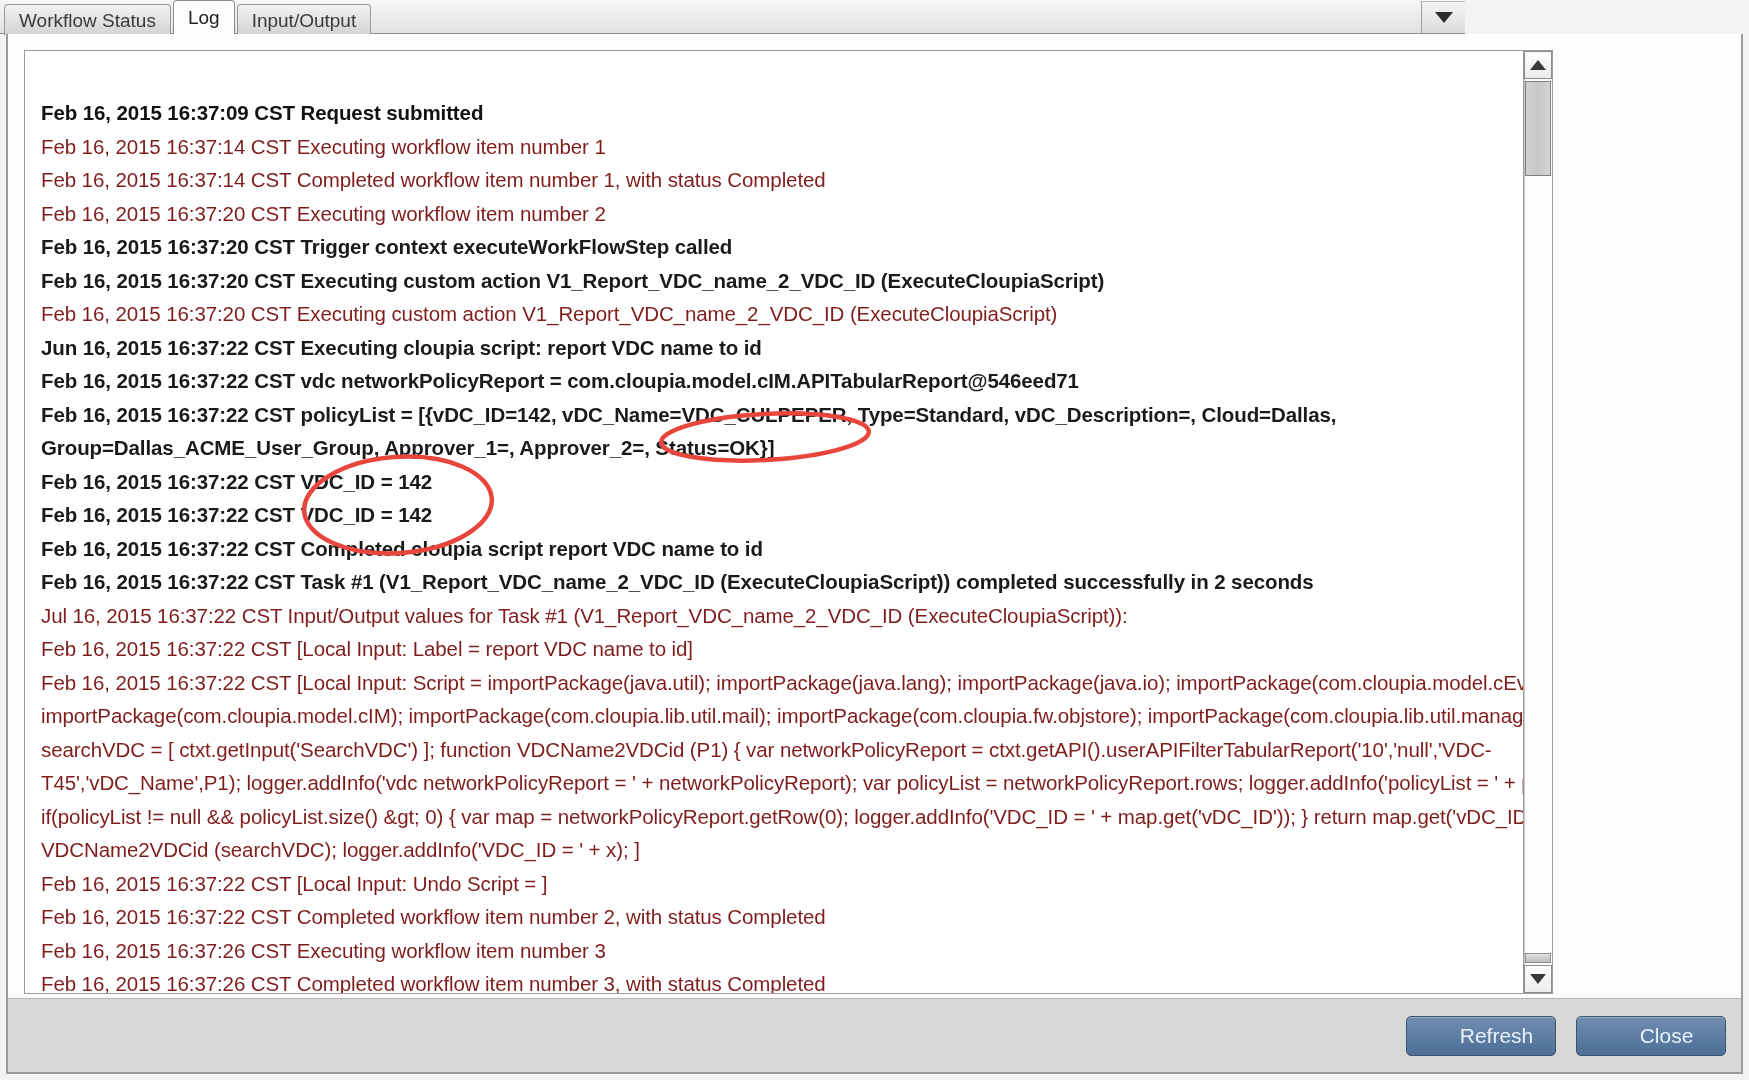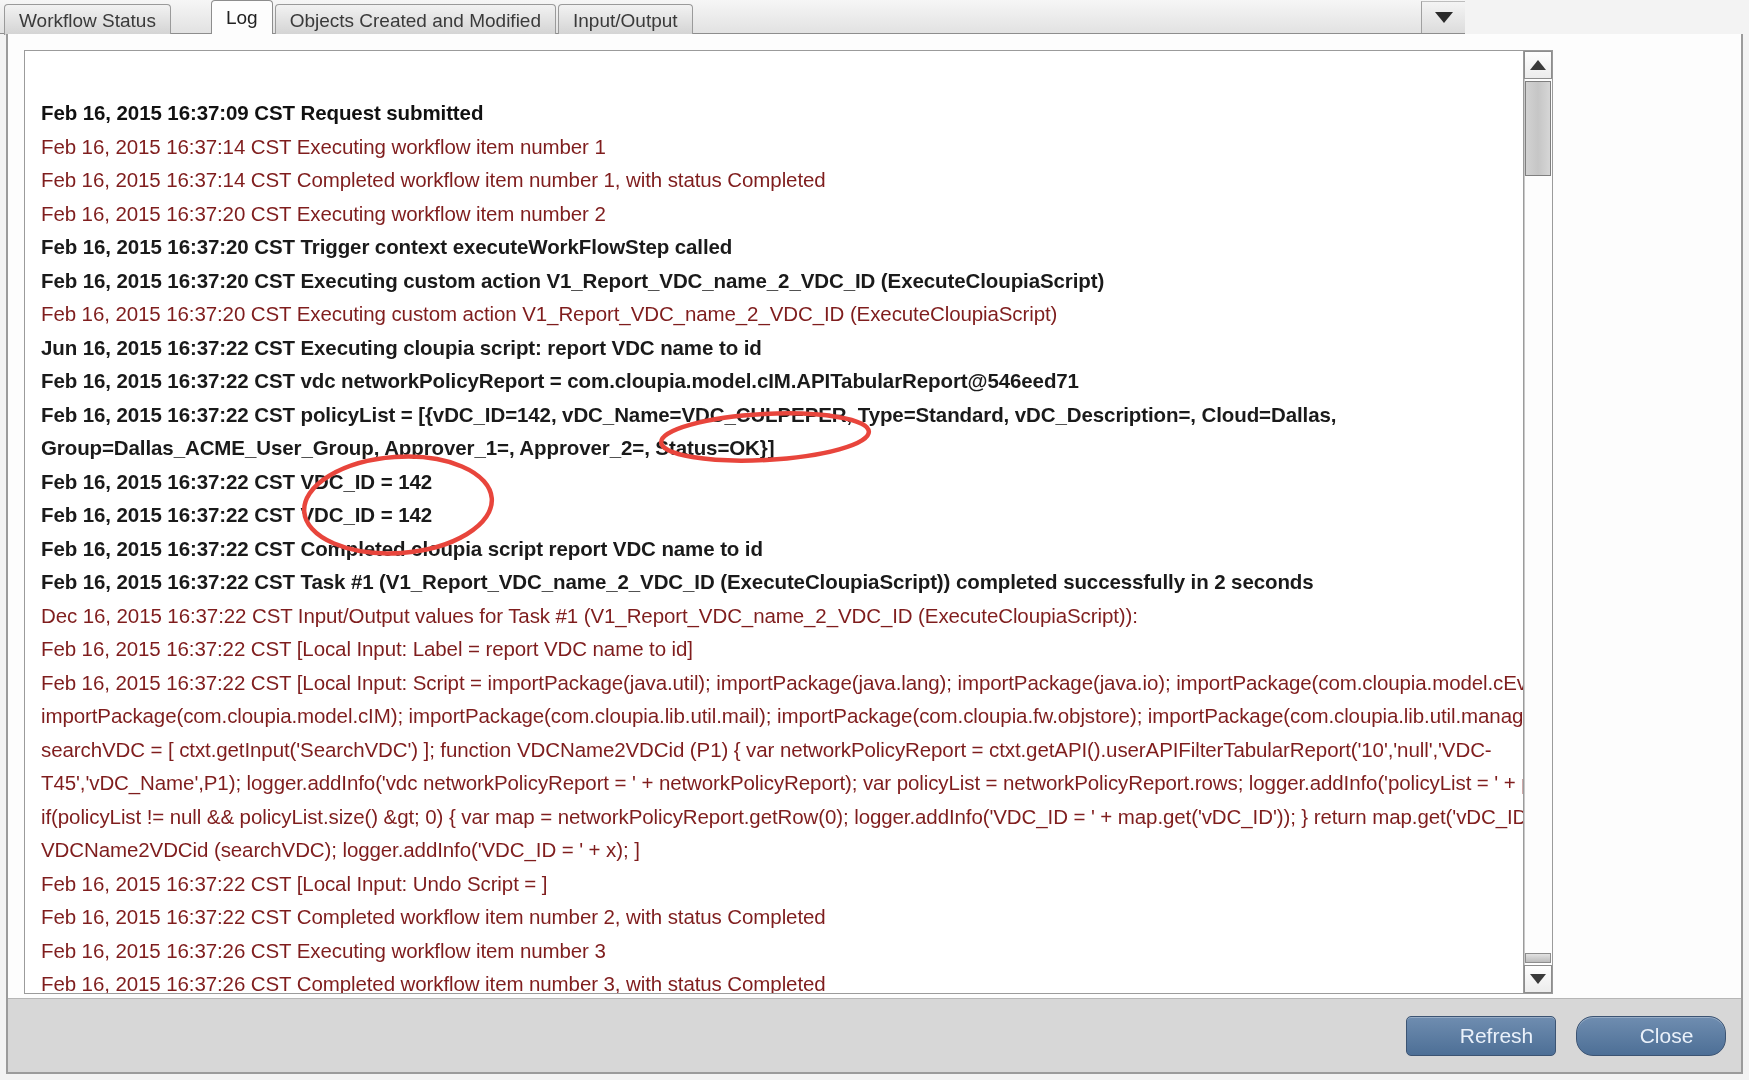--- a/index.html
+++ b/index.html
@@ -35,21 +35,20 @@
     top:2px;
   }
   .tab.first{margin-left:4px;}
   .tab.active{
     background:#fdfdfd;
     color:#222;
     height:34px;line-height:33px;
     border-color:#8d8d8d;
     top:1px;
     z-index:3;
-    margin-left:38px;
   }
   .tab-spacer{flex:1;}
   .tab-overflow{
     width:44px;height:32px;
     background:linear-gradient(to bottom,#f4f4f4,#dcdcdc);
     border-left:1px solid #a0a0a0;
     border-top:1px solid #bdbdbd;
     display:flex;align-items:center;justify-content:center;
     box-sizing:border-box;
   }
@@ -153,35 +152,34 @@
     border:1px solid #3c5473;
     border-radius:5px;
     color:#eaf1fa;
     font-size:21px;
     display:flex;align-items:center;justify-content:center;
     box-shadow:inset 0 1px 0 rgba(255,255,255,.28);
     box-sizing:border-box;
     padding-left:31px;
   }
   #btn-refresh{right:185px;}
-  #btn-close{right:15px;border-radius:17px;}
+  #btn-close{right:15px;}
 
   
   .anno{position:absolute;pointer-events:none;}
   .anno svg{display:block;overflow:visible;}
 </style>
 </head>
 <body>
 
 <div class="app">
 
   <div class="tabstrip">
     <div class="tab first" id="tab0"><span>Workflow Status</span></div>
     <div class="tab active" id="tab1"><span>Log</span></div>
-    <div class="tab" id="tab2"><span>Objects Created and Modified</span></div>
     <div class="tab" id="tab3"><span>Input/Output</span></div>
     <div class="tab-spacer"></div>
     <div class="tab-overflow">
       <span class="caret-down"></span>
     </div>
   </div>
 
   <div class="panel">
     <div class="panel-inner">
 
@@ -193,21 +191,21 @@
           <div class="log-line blk">Feb 16, 2015 16:37:20 CST Trigger context executeWorkFlowStep called</div>
           <div class="log-line blk">Feb 16, 2015 16:37:20 CST Executing custom action V1_Report_VDC_name_2_VDC_ID (ExecuteCloupiaScript)</div>
           <div class="log-line">Feb 16, 2015 16:37:20 CST Executing custom action V1_Report_VDC_name_2_VDC_ID (ExecuteCloupiaScript)</div>
           <div class="log-line blk">Jun 16, 2015 16:37:22 CST Executing cloupia script: report VDC name to id</div>
           <div class="log-line blk">Feb 16, 2015 16:37:22 CST vdc networkPolicyReport = com.cloupia.model.cIM.APITabularReport@546eed71</div>
           <div class="log-line blk">Feb 16, 2015 16:37:22 CST policyList = [{vDC_ID=142, vDC_Name=VDC_CULPEPER, Type=Standard, vDC_Description=, Cloud=Dallas, Group=Dallas_ACME_User_Group, Approver_1=, Approver_2=, Status=OK}]</div>
           <div class="log-line blk">Feb 16, 2015 16:37:22 CST VDC_ID = 142</div>
           <div class="log-line blk">Feb 16, 2015 16:37:22 CST VDC_ID = 142</div>
           <div class="log-line blk">Feb 16, 2015 16:37:22 CST Completed cloupia script report VDC name to id</div>
           <div class="log-line blk">Feb 16, 2015 16:37:22 CST Task #1 (V1_Report_VDC_name_2_VDC_ID (ExecuteCloupiaScript)) completed successfully in 2 seconds</div>
-          <div class="log-line">Dec 16, 2015 16:37:22 CST Input/Output values for Task #1 (V1_Report_VDC_name_2_VDC_ID (ExecuteCloupiaScript)):</div>
+          <div class="log-line">Jul 16, 2015 16:37:22 CST Input/Output values for Task #1 (V1_Report_VDC_name_2_VDC_ID (ExecuteCloupiaScript)):</div>
           <div class="log-line">Feb 16, 2015 16:37:22 CST [Local Input: Label = report VDC name to id]</div>
           <div class="log-line">Feb 16, 2015 16:37:22 CST [Local Input: Script = importPackage(java.util); importPackage(java.lang); importPackage(java.io); importPackage(com.cloupia.model.cEvent.notify); importPackage(com.cloupia.model.cIM); importPackage(com.cloupia.lib.util.mail); importPackage(com.cloupia.fw.objstore); importPackage(com.cloupia.lib.util.managedreports); var searchVDC = [ ctxt.getInput('SearchVDC') ]; function VDCName2VDCid (P1) { var networkPolicyReport = ctxt.getAPI().userAPIFilterTabularReport('10','null','VDC-T45','vDC_Name',P1); logger.addInfo('vdc networkPolicyReport = ' + networkPolicyReport); var policyList = networkPolicyReport.rows; logger.addInfo('policyList = ' + policyList); if(policyList != null &amp;&amp; policyList.size() &amp;gt; 0) { var map = networkPolicyReport.getRow(0); logger.addInfo('VDC_ID = ' + map.get('vDC_ID')); } return map.get('vDC_ID'); } var x = VDCName2VDCid (searchVDC); logger.addInfo('VDC_ID = ' + x); ]</div>
           <div class="log-line">Feb 16, 2015 16:37:22 CST [Local Input: Undo Script = ]</div>
           <div class="log-line">Feb 16, 2015 16:37:22 CST Completed workflow item number 2, with status Completed</div>
           <div class="log-line">Feb 16, 2015 16:37:26 CST Executing workflow item number 3</div>
           <div class="log-line">Feb 16, 2015 16:37:26 CST Completed workflow item number 3, with status Completed</div>
         </div>
 
       <div class="vscroll">
         <div class="sb-btn up">

